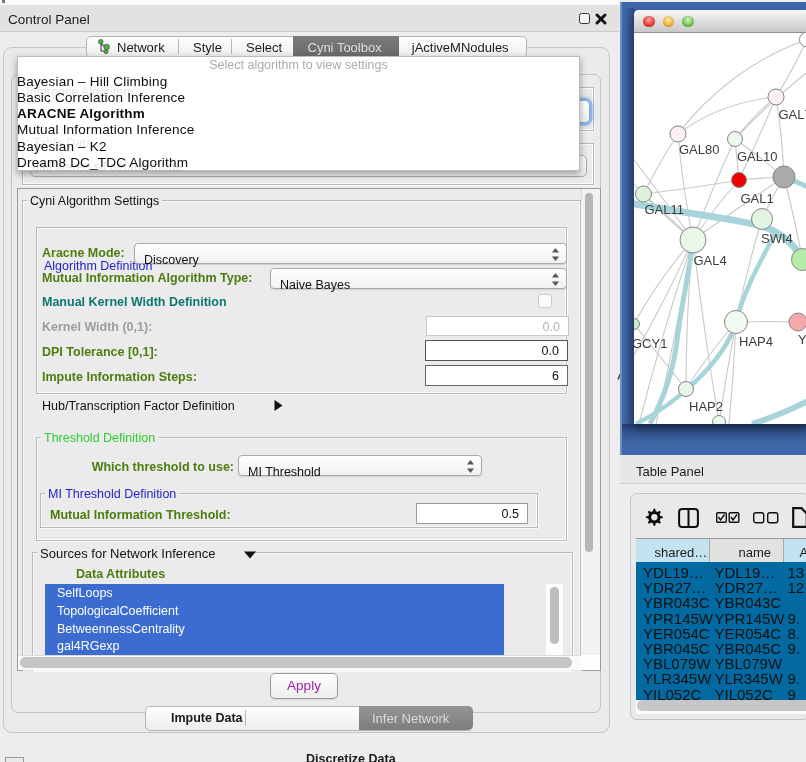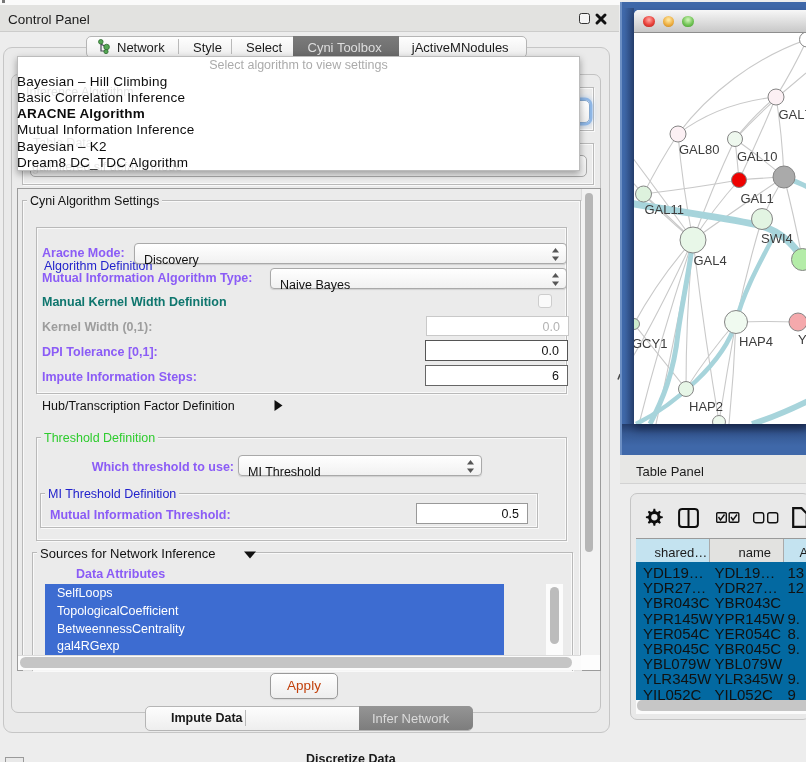--- a/index.html
+++ b/index.html
@@ -1,21 +1,21 @@
 <!DOCTYPE html>
 <html><head>
 <meta charset="utf-8">
 <style>
 * { margin:0; padding:0; box-sizing:border-box; }
 html,body { width:806px; height:762px; }
 body { position:relative; background:#ededed; font-family:"Liberation Sans",sans-serif; overflow:hidden; }
 .abs { position:absolute; }
 .etched { border:1px solid #b9b9b9; box-shadow:inset 0 0 0 1px rgba(255,255,255,.7), 1px 1px 0 rgba(255,255,255,.7); }
 .gtitle { position:absolute; top:-7px; font-size:12.5px; background:#ebebeb; padding:0 3px; white-space:nowrap; }
-.blab { font-size:12.5px; font-weight:bold; color:#8b5cf6; white-space:nowrap; }
+.blab { font-size:12.5px; font-weight:bold; color:#4d7c0f; white-space:nowrap; }
 .combo { position:absolute; border:1px solid #a9a9a9; border-radius:4px; background:linear-gradient(#ffffff,#f1f1f1); box-shadow:0 1px 1px rgba(0,0,0,.12); font-size:12.5px; color:#111; }
 .combo .ctext { position:absolute; left:9px; top:9px; }
 .spin { position:absolute; right:6px; top:3px; width:9px; }
 .spin svg { display:block; }
 .tfield { position:absolute; background:#fff; font-size:12.5px; color:#111; text-align:right; padding:2.5px 8px 0 0; }
 </style>
 </head>
 <body>
 
 <div class="abs" style="left:0;top:0;width:620px;height:5px;background:#fafafa;"></div>
@@ -132,21 +132,21 @@
   </svg>
 <div class="abs blab" style="left:36px;top:567px;padding-left:40px;">Data Attributes</div>
 
 <div class="abs" style="left:45px;top:584px;width:459px;height:71px;background:#3d6cd1;overflow:hidden;">
   <div style="color:#fff;font-size:12.5px;padding-left:12px;line-height:17.8px;padding-top:1px;">SelfLoops<br>TopologicalCoefficient<br>BetweennessCentrality<br>gal4RGexp</div>
 </div>
 <div class="abs" style="left:546px;top:584px;width:17px;height:71px;background:#fcfcfc;"></div>
 <div class="abs" style="left:550px;top:587px;width:9px;height:57px;background:#bcbcbc;border-radius:4.5px;"></div>
 
 <div class="abs" style="left:270px;top:673px;width:68px;height:26px;border:1px solid #9a9a9a;border-radius:5px;background:linear-gradient(#ffffff,#ededed);box-shadow:0 1px 1px rgba(0,0,0,.08);"></div>
-<div class="abs" style="left:270px;top:678px;width:68px;text-align:center;font-size:13.5px;color:#c2410c;">Apply</div>
+<div class="abs" style="left:270px;top:678px;width:68px;text-align:center;font-size:13.5px;color:#a21caf;">Apply</div>
 
 <div class="abs" style="left:145px;top:705.5px;width:328px;height:25px;background:linear-gradient(#fdfdfd,#eeeeee);border:1px solid #b5b5b5;border-radius:5px;"></div>
 <div class="abs" style="left:171px;top:711px;font-size:12.5px;font-weight:bold;color:#1a1a1a;">Impute Data</div>
 <div class="abs" style="left:244.6px;top:710px;width:1px;height:16px;background:#b9b9b9;"></div>
 <div class="abs" style="left:262px;top:752px;font-size:12.5px;font-weight:bold;color:#1a1a1a;padding-left:44px;">Discretize Data</div>
 <div class="abs" style="left:359.3px;top:706px;width:114px;height:24px;background:linear-gradient(#959595,#7d7d7d);border-radius:0 5px 5px 0;"></div>
 <div class="abs" style="left:372px;top:711px;font-size:13px;color:#dbdbdb;">Infer Network</div>
 
 <div class="abs" style="left:5px;top:757px;width:19px;height:12px;border:1.5px solid #9a9a9a;background:#e9e9e9;"></div>
 

